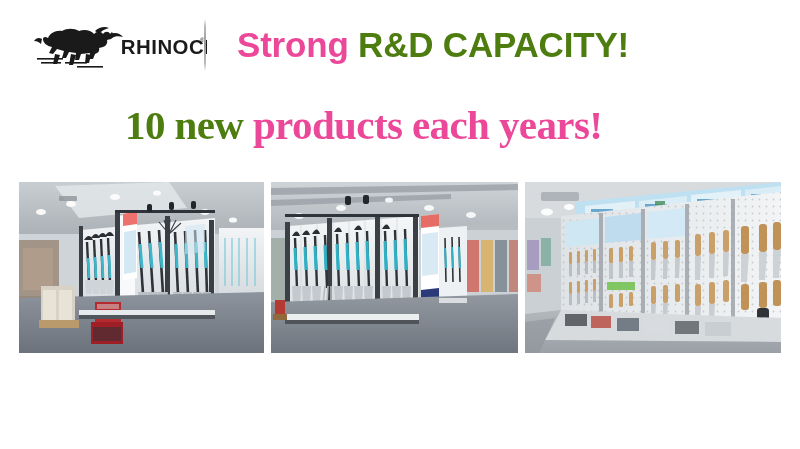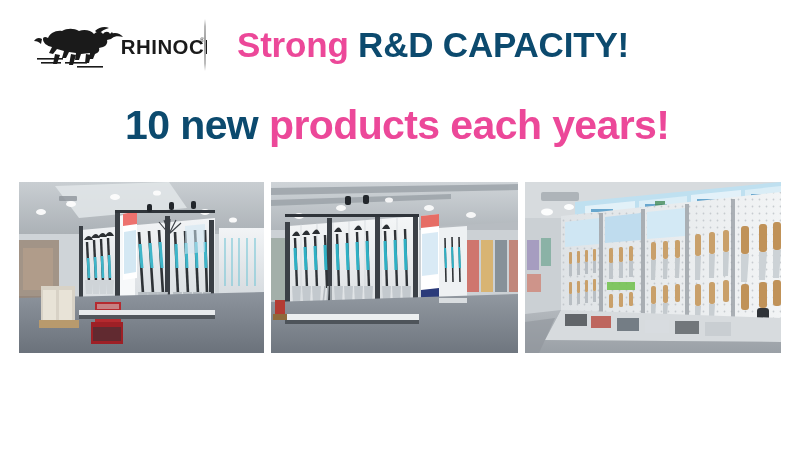--- a/index.html
+++ b/index.html
@@ -61,23 +61,24 @@
   }
   .headline-secondary {
     position: absolute;
     left: 125px;
     top: 100px;
     font-size: 41px;
     line-height: 50px;
     font-weight: bold;
     letter-spacing: -0.6px;
     white-space: nowrap;
+    font-family: Liberation Serif, serif;
   }
   .t-dark { color: #ec4899; }
-  .t-red  { color: #0c4a6e; }
+  .t-red  { color: #4d7c0f; }
 
   
   .photo-strip {
     position: absolute;
     left: 19px;
     top: 182px;
     width: 762px;
     height: 171px;
     display: flex;
     gap: 7px;

